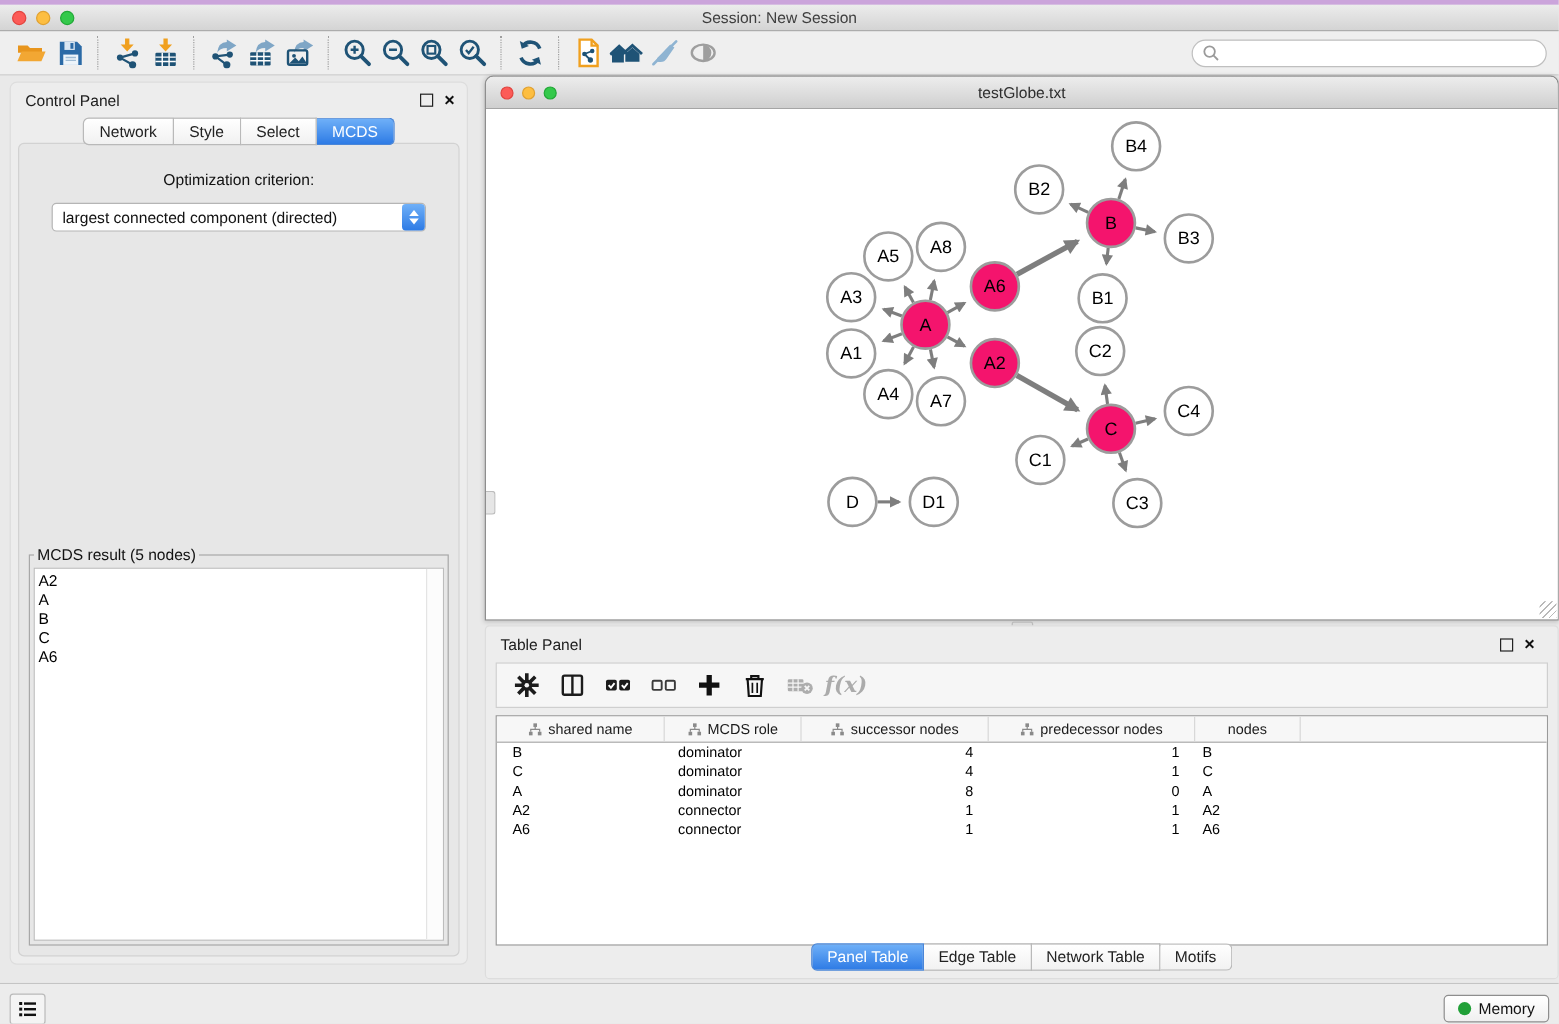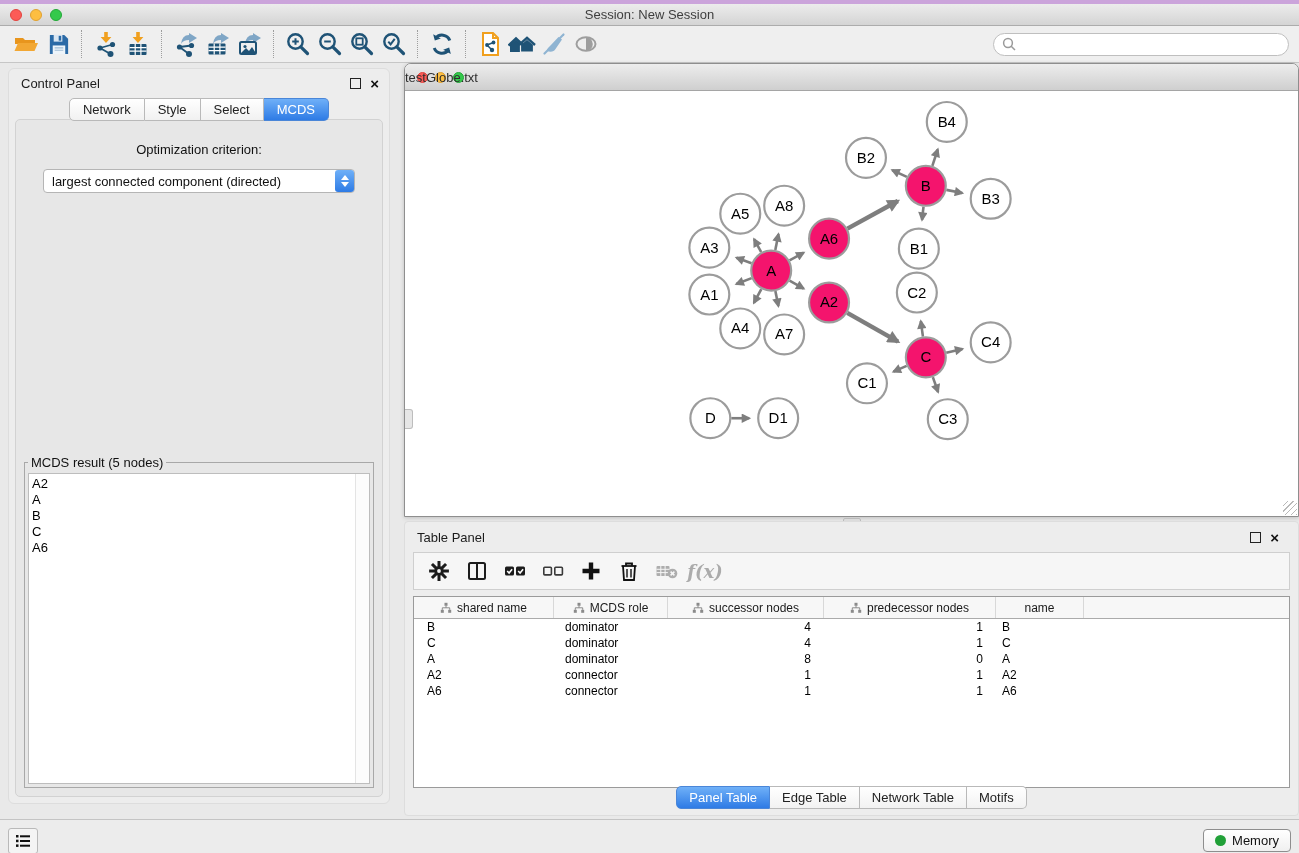--- a/index.html
+++ b/index.html
@@ -47,21 +47,21 @@
   .mcds-fieldset legend{font-size:13px;padding:0 3px;color:#111;}
   .mcds-list{position:absolute;left:3px;right:3px;top:3px;bottom:3px;background:#fff;border:1px solid #BDBDBD;overflow:hidden;}
   .mcds-inner{position:absolute;left:0;top:0;right:14px;bottom:0;padding:2px 0 0 3px;}
   .mcds-item{font-size:13px;line-height:16px;color:#000;cursor:default;}
   .mcds-scroll{position:absolute;right:0;top:0;bottom:0;width:13px;background:#FCFCFC;border-left:1px solid #E4E4E4;}
   
   .net-window{position:absolute;left:404px;top:0;width:895px;height:454px;border:1px solid #8E8E8E;border-radius:7px 7px 0 0;background:#fff;box-sizing:border-box;box-shadow:0 1px 4px rgba(0,0,0,.18);}
   .net-titlebar{height:26px;background:linear-gradient(#EDEDED,#CFCFCF);border-bottom:1px solid #A5A5A5;border-radius:6px 6px 0 0;position:relative;display:flex;align-items:center;}
   .net-titlebar .traffic{margin-left:12px;gap:7px;}
   .net-titlebar .tl{width:11px;height:11px;}
-  .net-title{position:absolute;left:0;right:0;text-align:left;font-size:13px;color:#2E2E2E;}
+  .net-title{position:absolute;left:0;right:0;text-align:center;font-size:13px;color:#2E2E2E;}
   .net-canvas{position:absolute;left:0;top:27px;right:0;bottom:0;background:#fff;overflow:hidden;}
   .net-canvas svg{display:block;width:100%;height:100%;}
   .left-grabber{position:absolute;left:0px;top:345px;width:7px;height:18px;background:#E6E6E6;border:1px solid #BDBDBD;border-left:none;border-radius:0 3px 3px 0;}
   .resize-grip{position:absolute;right:1px;bottom:1px;width:14px;height:14px;background:
     repeating-linear-gradient(135deg,transparent 0 3px,#B9B9B9 3px 4px);cursor:nwse-resize;}
   .divider-grabber{position:absolute;left:843px;top:455px;width:16px;height:7px;background:#DCDCDC;border:1px solid #BBB;border-radius:2px;cursor:row-resize;}
   
   .table-panel{position:absolute;left:404px;top:458px;width:895px;height:295px;background:#EDEDED;border:1px solid #DDDDDD;border-radius:4px;box-sizing:border-box;}
   .tp-head{height:26px;display:flex;align-items:center;padding:2px 19px 0 12px;}
   .tp-toolbar{position:absolute;left:8px;right:8px;top:30px;height:38px;background:#F6F6F6;border:1px solid #CFCFCF;display:flex;align-items:center;padding-left:8px;box-sizing:border-box;gap:4px;font-weight:bold;}
@@ -470,21 +470,21 @@
         <div class="th c3">
           <svg width="12" height="12" viewBox="0 0 12 12">
               <rect x="4.5" y="0.8" width="3" height="3" fill="#8A8A8A"></rect>
               <rect x="0.8" y="7.8" width="3" height="3" fill="#8A8A8A"></rect>
               <rect x="8.2" y="7.8" width="3" height="3" fill="#8A8A8A"></rect>
               <path d="M6 3.8v2M2.3 7.8V5.8h7.4v2" stroke="#8A8A8A" fill="none"></path>
             </svg>
           <span>predecessor nodes</span>
         </div>
         <div class="th c4">
-          <span>name</span>
+          <span>nodes</span>
         </div>
         <div class="th fill"></div>
       </div>
       <div class="trow">
         <div class="td c0">B</div>
         <div class="td c1">dominator</div>
         <div class="td c2 num">4</div>
         <div class="td c3 num">1</div>
         <div class="td c4">B</div>
       </div>

